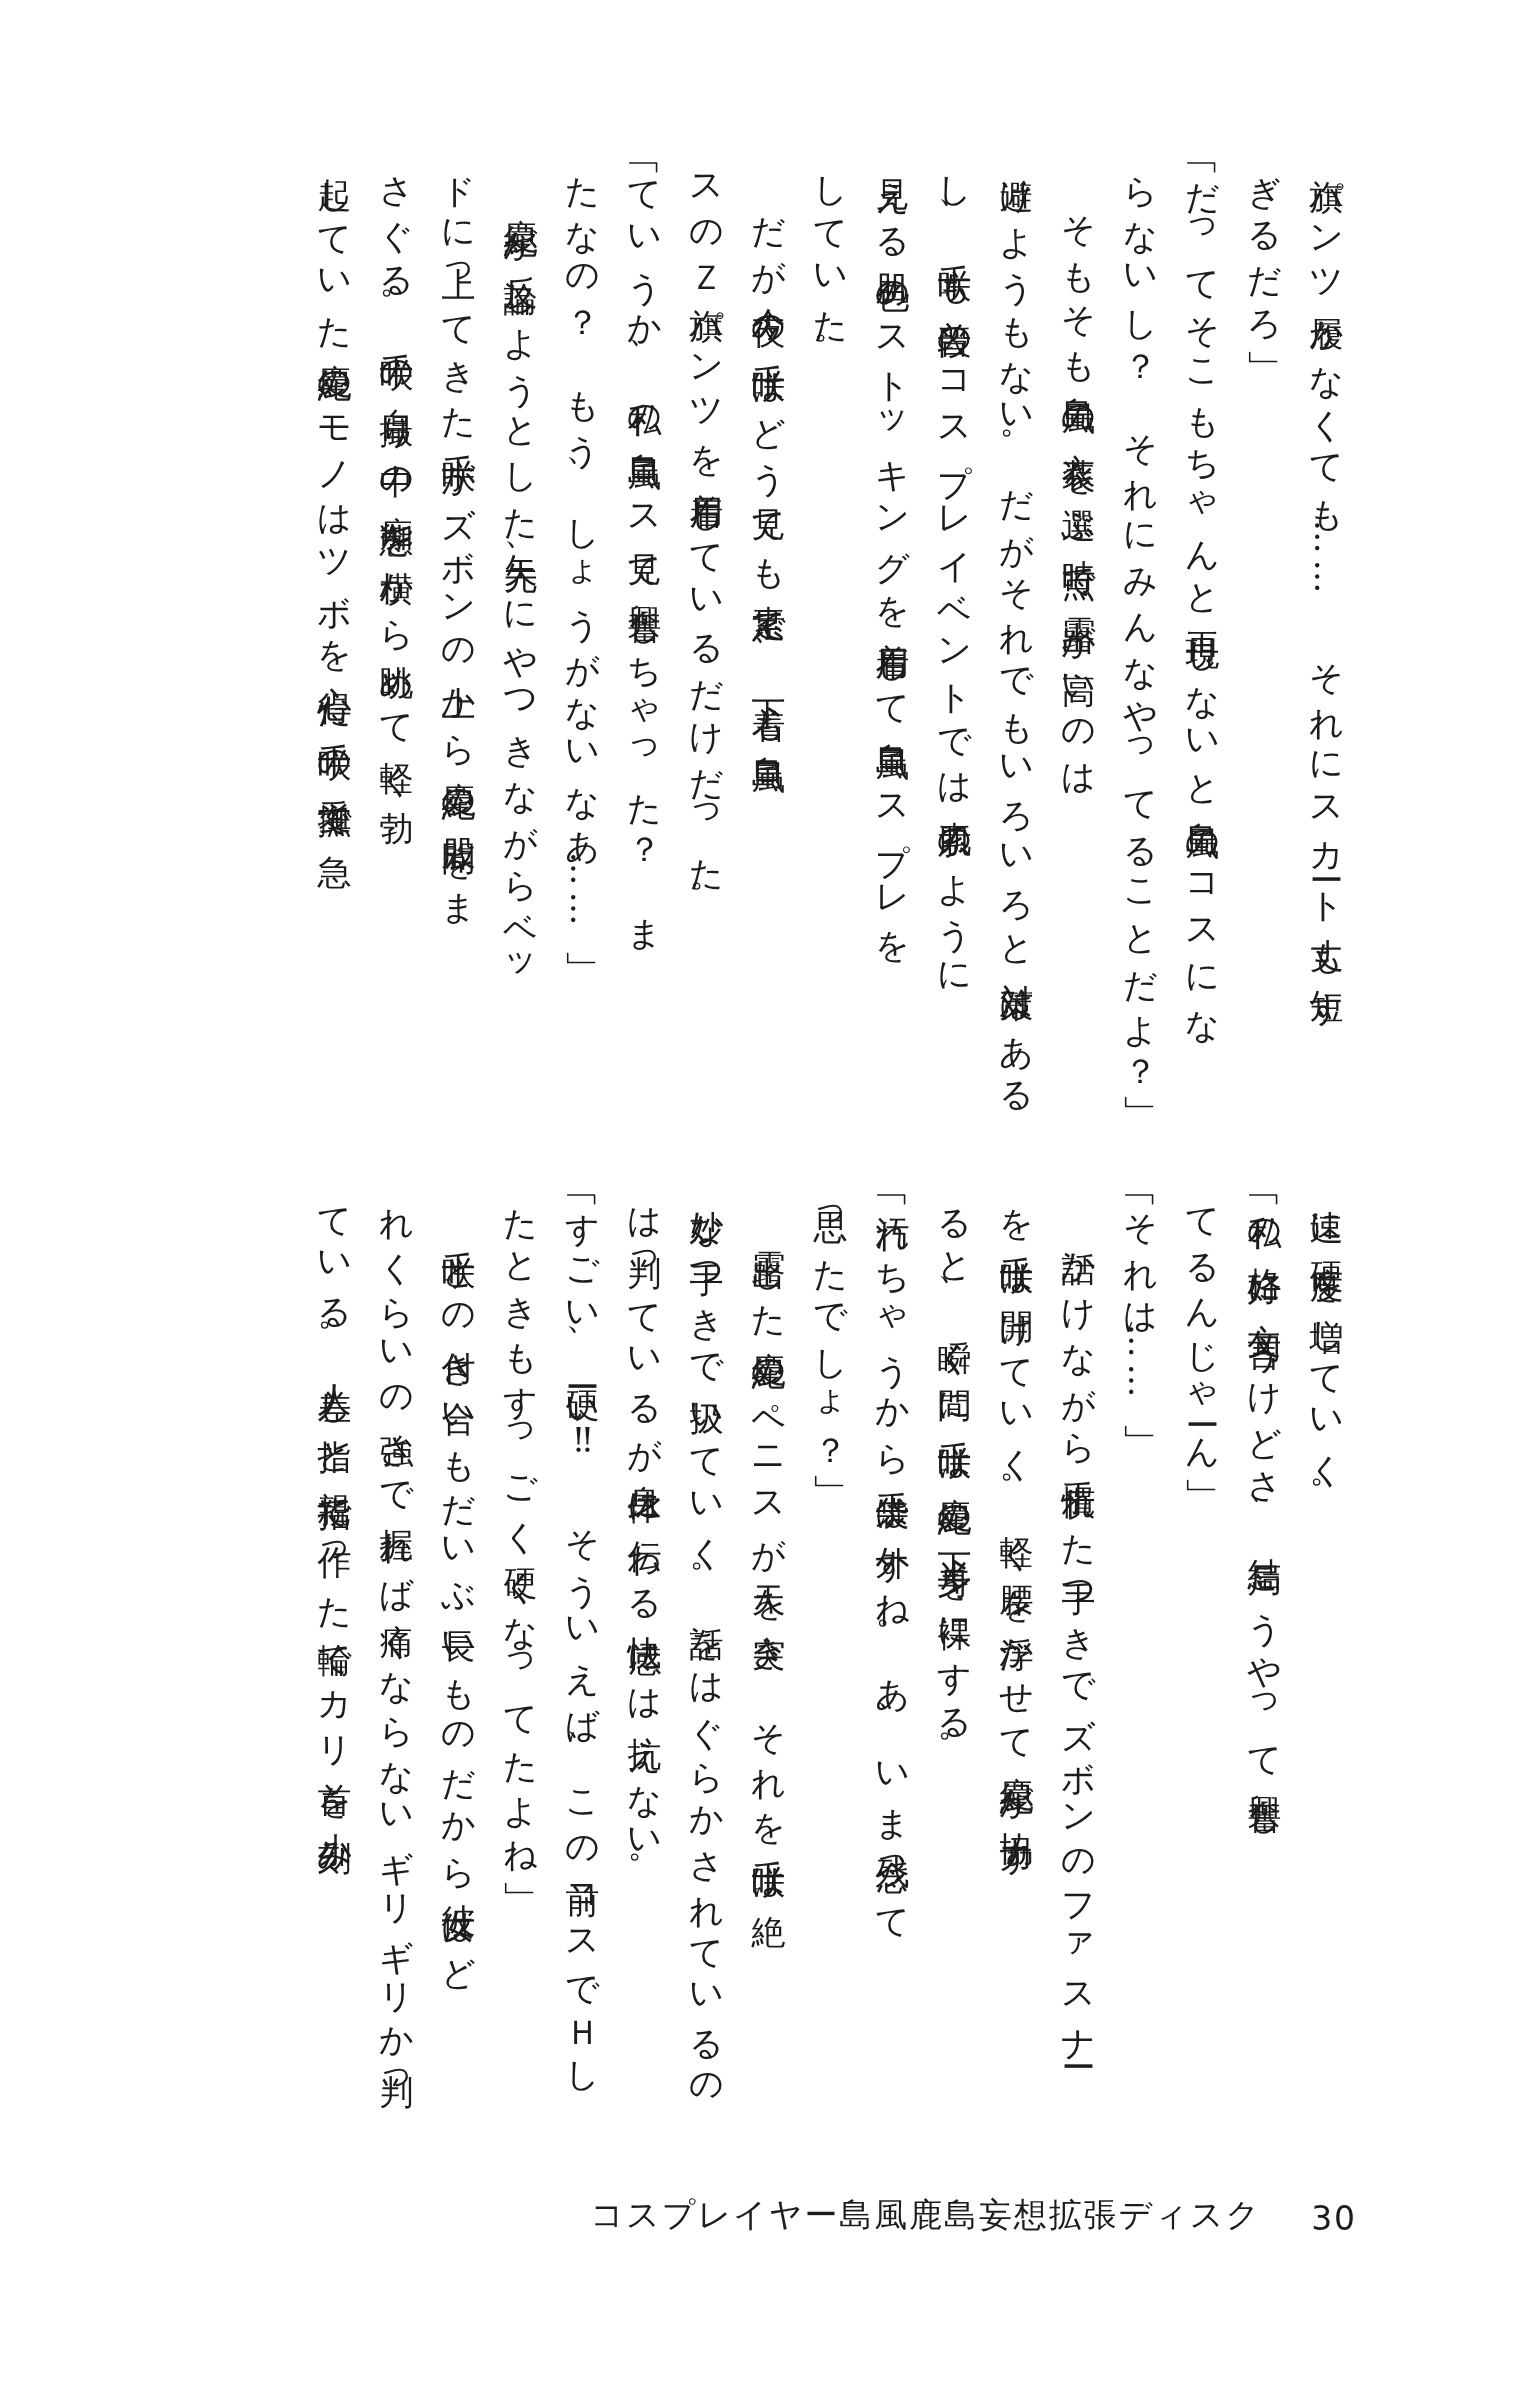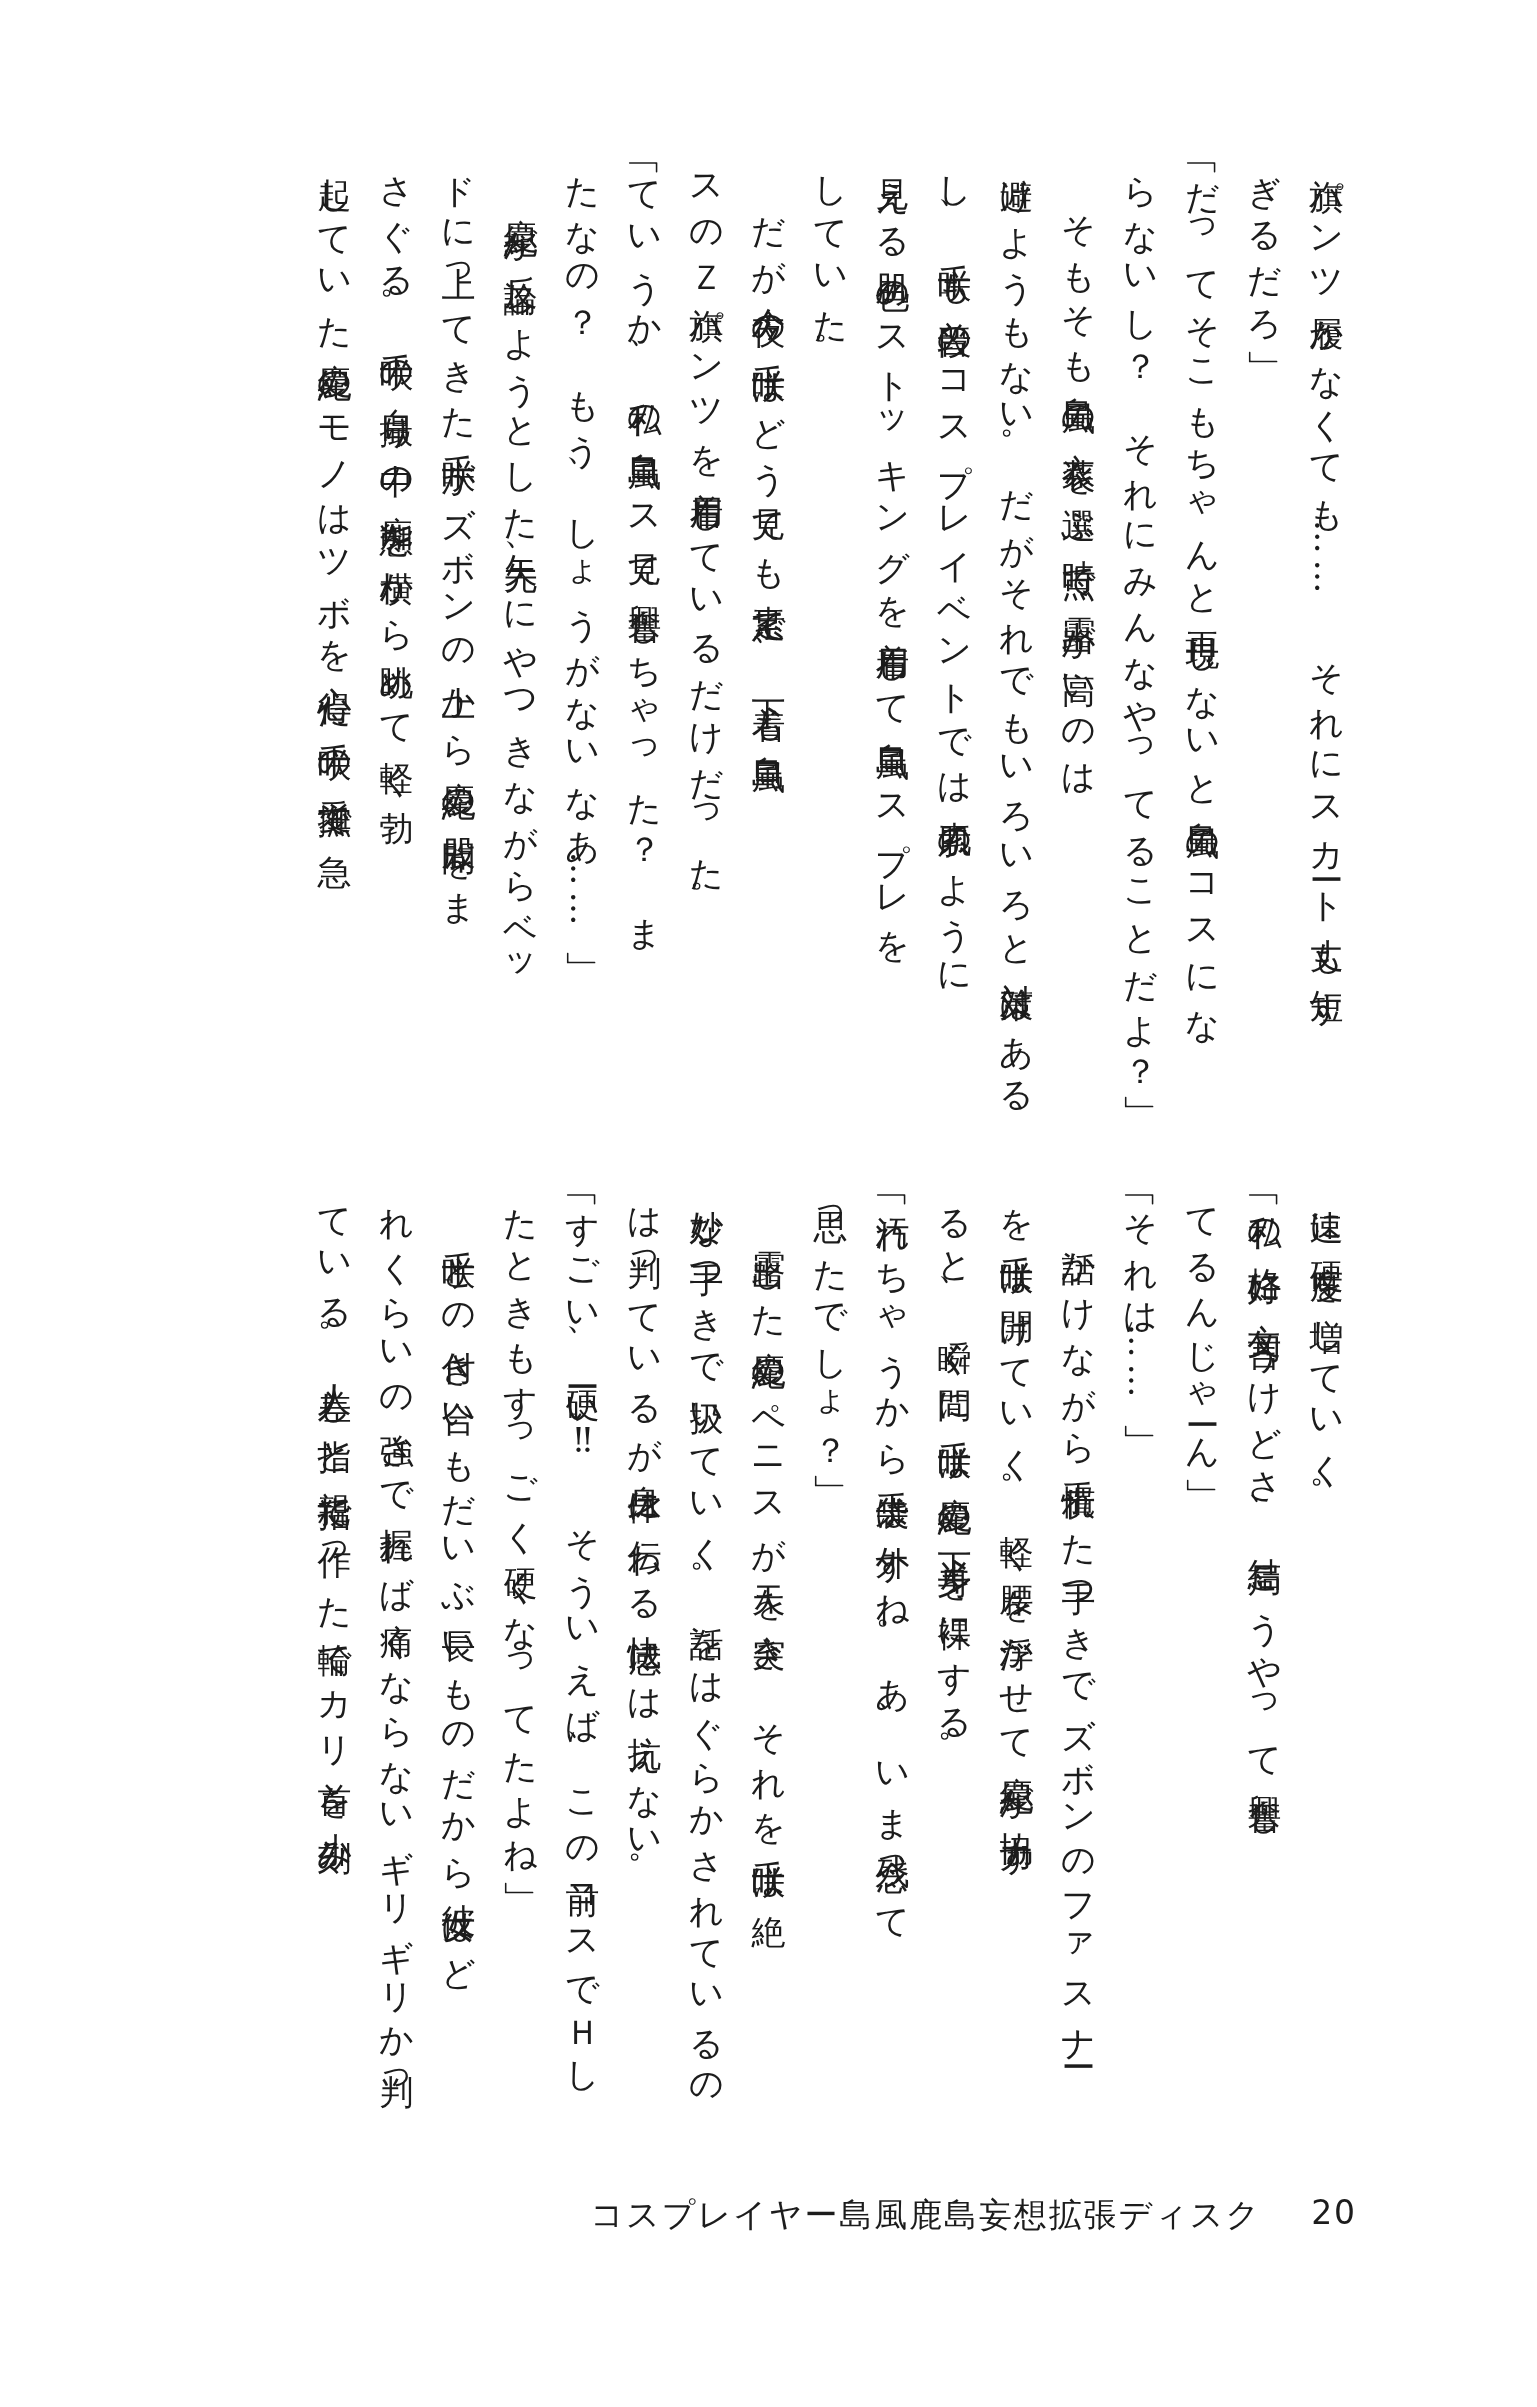--- a/index.html
+++ b/index.html
@@ -33,21 +33,21 @@
   .vline {
     margin: 0;
     padding: 0;
     white-space: pre;
   }
   .footer {
     position: absolute;
     top: 2193px;
     right: 180px;
     display: flex;
-    align-items: flex-start;
+    align-items: flex-end;
     gap: 50px;
     color: #1c1c1c;
     font-family: "DejaVu Sans", "Liberation Sans", sans-serif;
     font-size: 33px;
     letter-spacing: 1.9px;
   }
 </style>
 </head>
 <body>
 
@@ -88,17 +88,17 @@
     <p class="vline">は判っているが身体に伝わる快感には抗えない。</p>
     <p class="vline">「すごい、硬ーい‼　そういえば、この前コスでＨし</p>
     <p class="vline">たときもすっごく硬くなってたよね」</p>
     <p class="vline">　千咲との付き合いもだいぶ長いものだから彼女はど</p>
     <p class="vline">れくらいの強さで握れば痛くならないギリギリか判っ</p>
     <p class="vline">ている。人差し指と親指で作った輪でカリ首を小刻み</p>
   </div>
 
   <div class="footer">
     <span>コスプレイヤー島風鹿島妄想拡張ディスク</span>
-    <span>20</span>
+    <span>30</span>
   </div>
 
 </div>
 
 
 </body></html>

